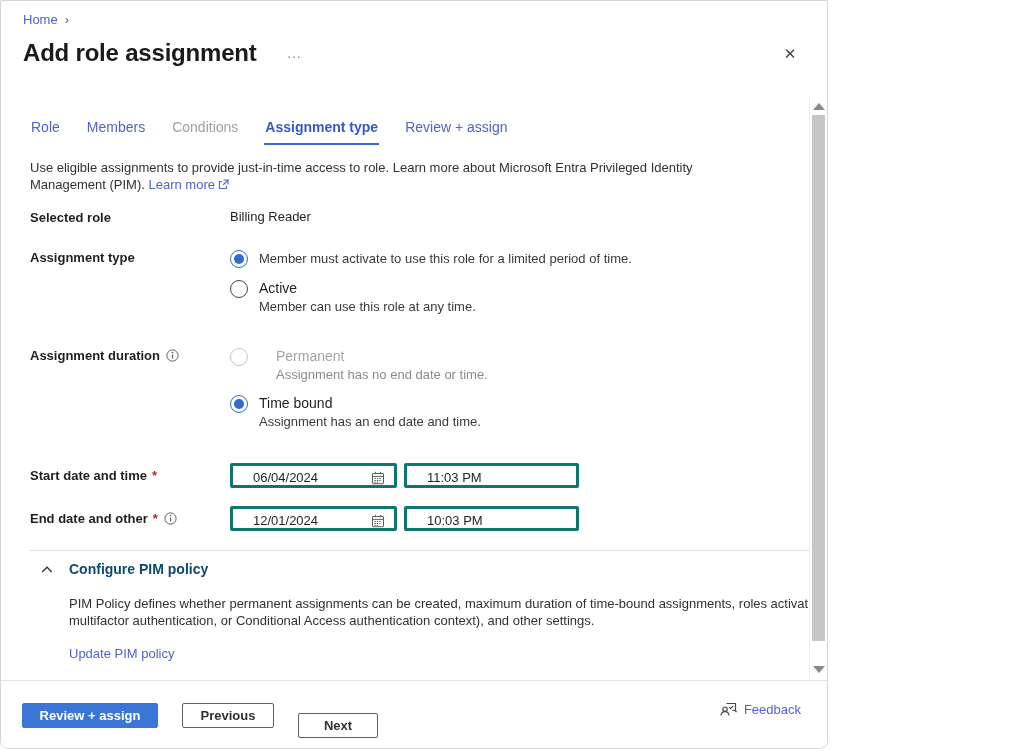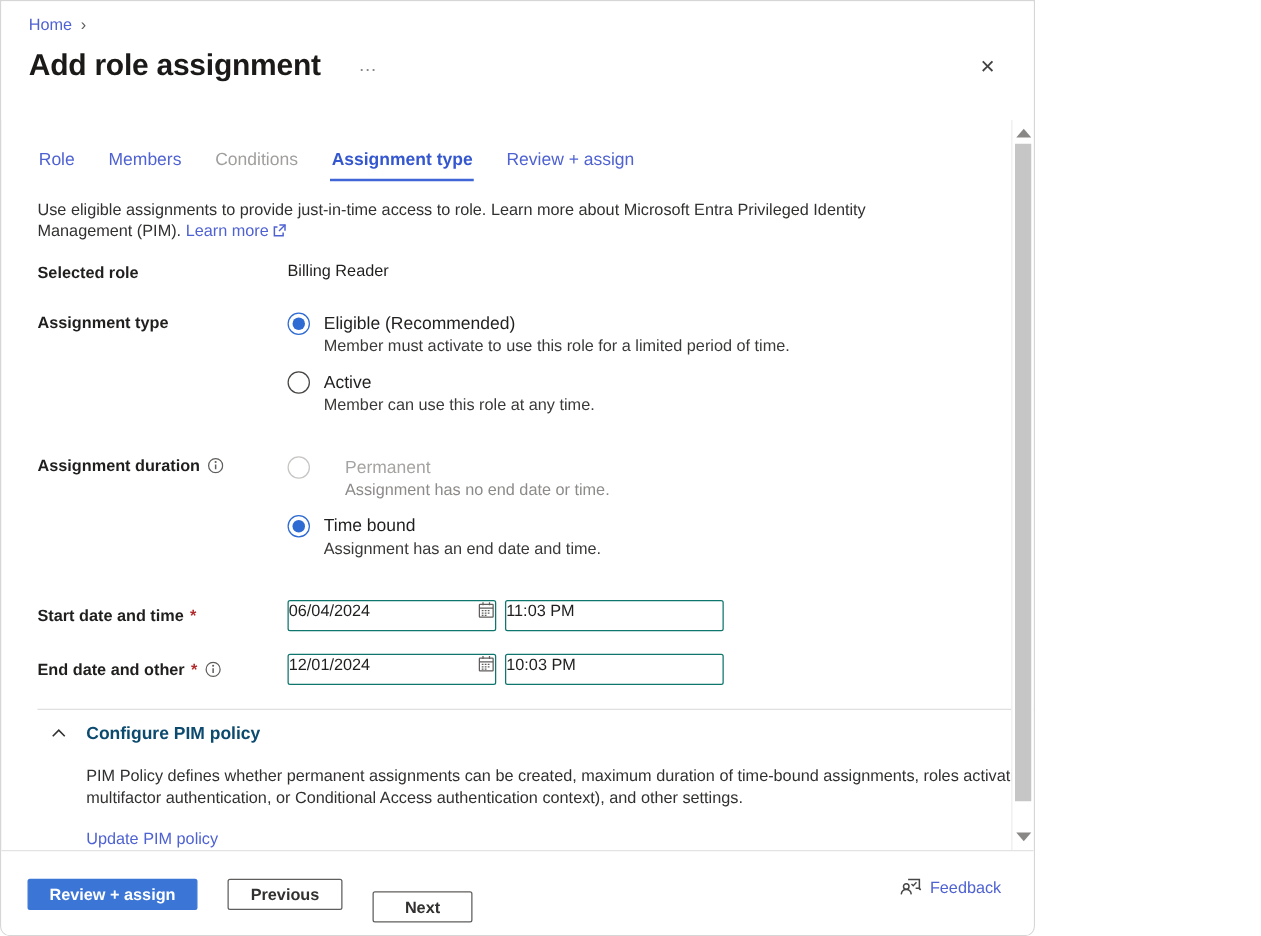--- a/index.html
+++ b/index.html
@@ -60,22 +60,22 @@
   .radio.selected::after { content:''; position:absolute; inset:3px; border-radius:50%; background:#2e6bd2; }
   .radio.disabled { border-color:#c8c6c4; }
   .radio-label { font-size:14px; color:#201f1e; line-height:18px; }
   .radio-sub { font-size:13px; color:#3b3a39; line-height:16px; margin-top:2px; }
   .disabled .radio-label { color:#a6a4a2; }
   .disabled .radio-sub { color:#8d8b89; }
   
   .row-datetime { align-items:center; margin-bottom:17px; height:26px; }
   .row-datetime .row-label { align-self:center; }
   .field {
-    display:flex; align-items:flex-start; height:25px; border:1px solid #0f766e;
-    border-radius:2px; background:#fff; padding:0 0;
+    display:flex; align-items:flex-end; height:25px; border:3px solid #0f766e;
+    border-radius:2px; background:#fff; padding:0 20px;
   }
   .field input {
     border:none; outline:none; font-family:"Liberation Sans",sans-serif;
     font-size:13px; color:#201f1e; width:100%; background:transparent;
   }
   .field-date { width:167px; justify-content:space-between; }
   .field-date input { width:118px; }
   .field-time { width:175px; margin-left:7px; }
   .cal-icon { cursor:pointer; flex:none; display:flex; }
   
@@ -151,21 +151,20 @@
         <div class="row-label">Selected role</div>
         <div class="row-value">Billing Reader</div>
       </div>
 
       <div class="row row-radios">
         <div class="row-label">Assignment type</div>
         <div class="radio-group">
           <div class="radio-option">
             <span class="radio selected"></span>
             <span class="radio-text">
-              <div class="radio-label">Eligible (Recommended)</div>
               <div class="radio-sub">Member must activate to use this role for a limited period of time.</div>
             </span>
           </div>
           <div class="radio-option">
             <span class="radio"></span>
             <span class="radio-text">
               <div class="radio-label">Active</div>
               <div class="radio-sub">Member can use this role at any time.</div>
             </span>
           </div>

